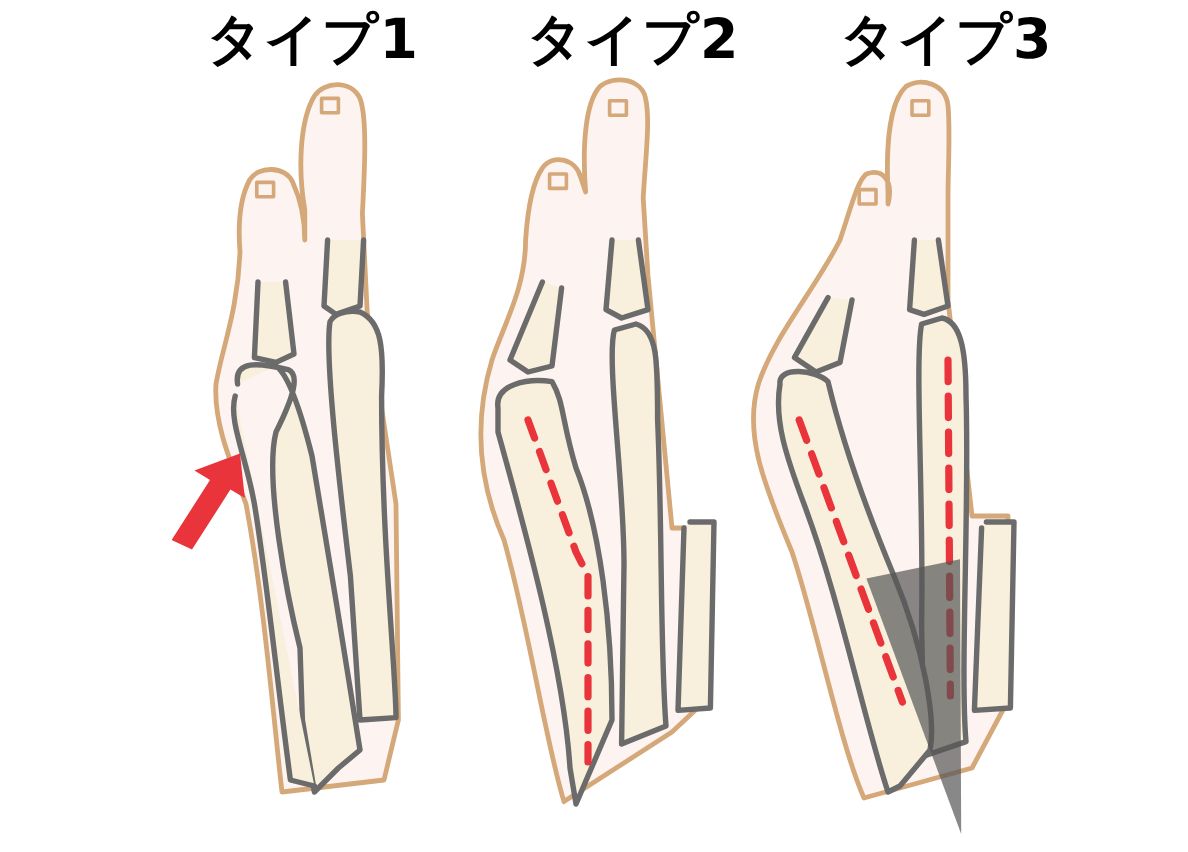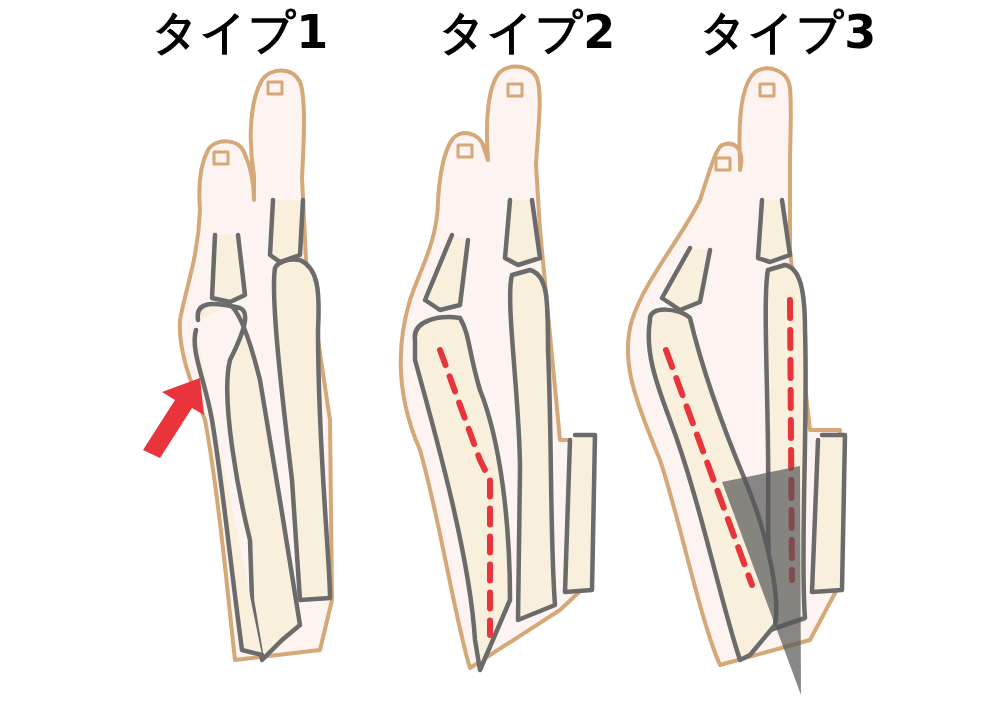--- a/index.html
+++ b/index.html
@@ -1,21 +1,21 @@
 <!DOCTYPE html>
 <html><head>
   <meta charset="utf-8">
   <style>
     html, body { margin: 0; padding: 0; background: #ffffff; }
     body { width: 990px; height: 710px; position: relative; overflow: hidden; font-family: "DejaVu Sans", sans-serif; }
     .title {
       position: absolute; top: 2px; font-weight: bold; font-size: 46px; color: #000;
       letter-spacing: 1px; line-height: 60px; font-family: "DejaVu Sans", sans-serif;
     }
-    #t1 { left: 152px; }
+    #t1 { left: 172px; }
     #t2 { left: 418px; margin-left: 21px; }
     #t3 { left: 700px; }
     svg.art { position: absolute; left: 0; top: 0; }
   </style>
 </head>
 <body>
 
 <div class="title" id="t1">タイプ1</div>
 <div class="title" id="t2">タイプ2</div>
 <div class="title" id="t3">タイプ3</div>

